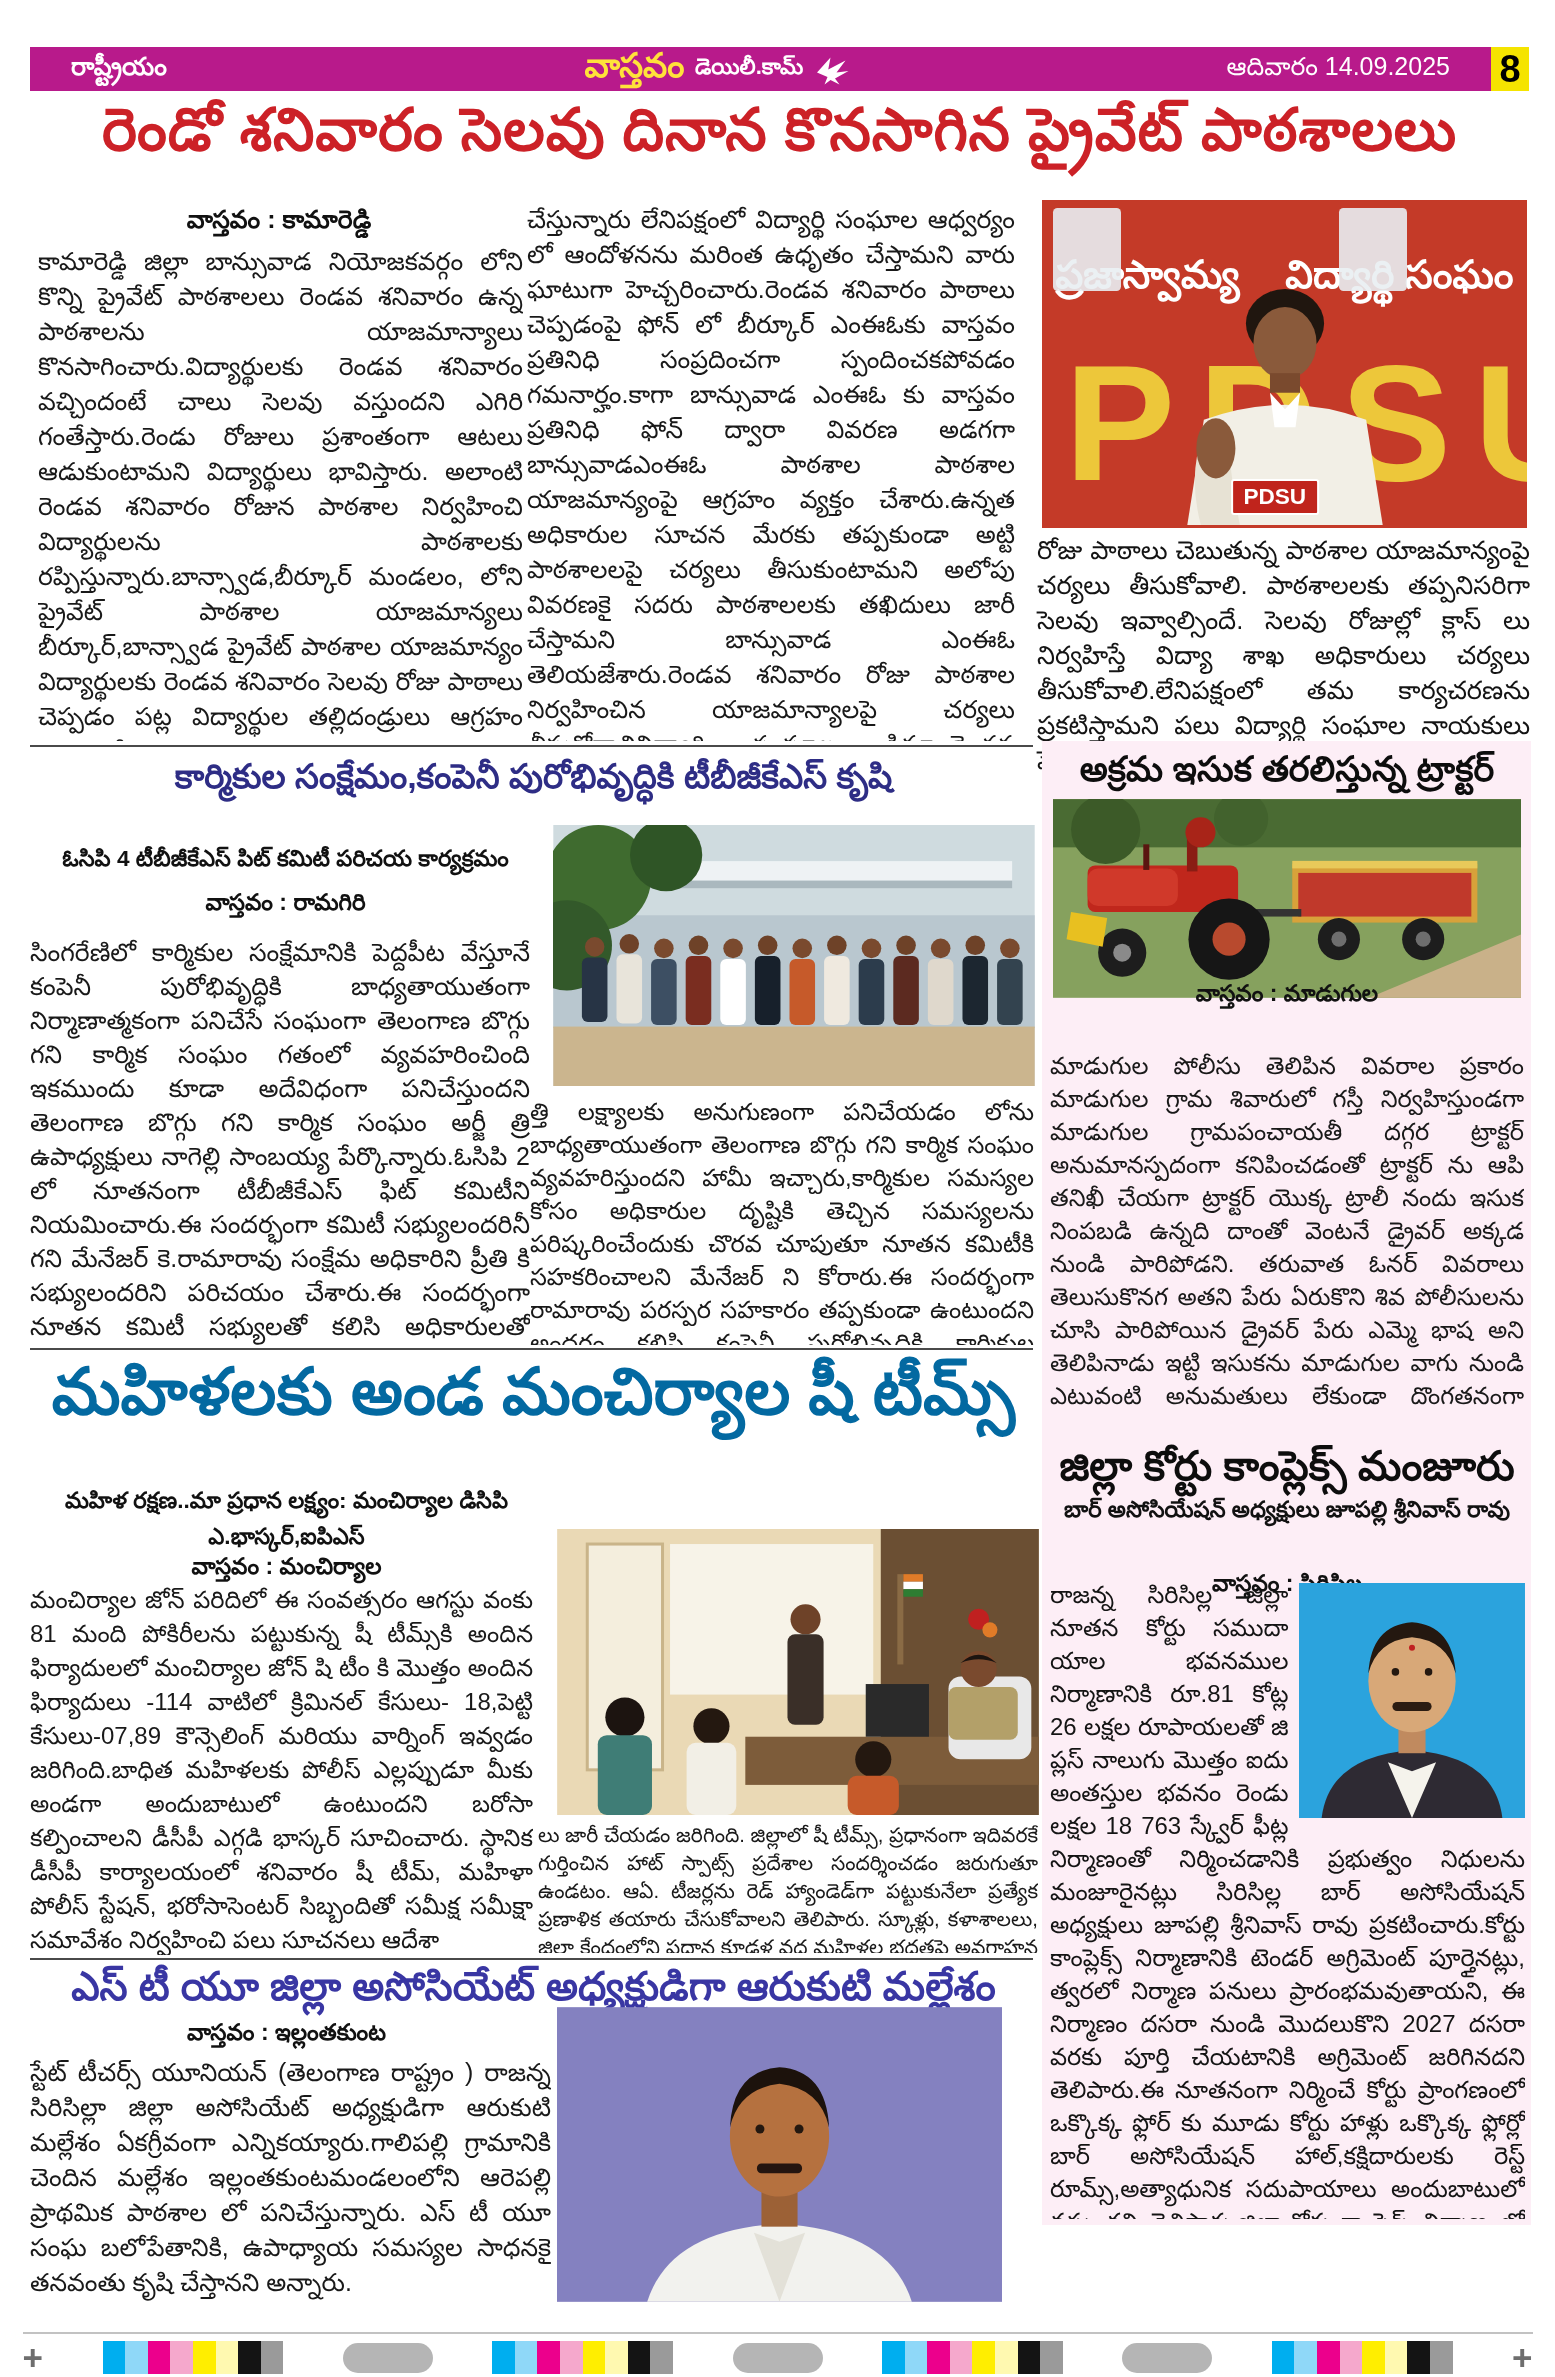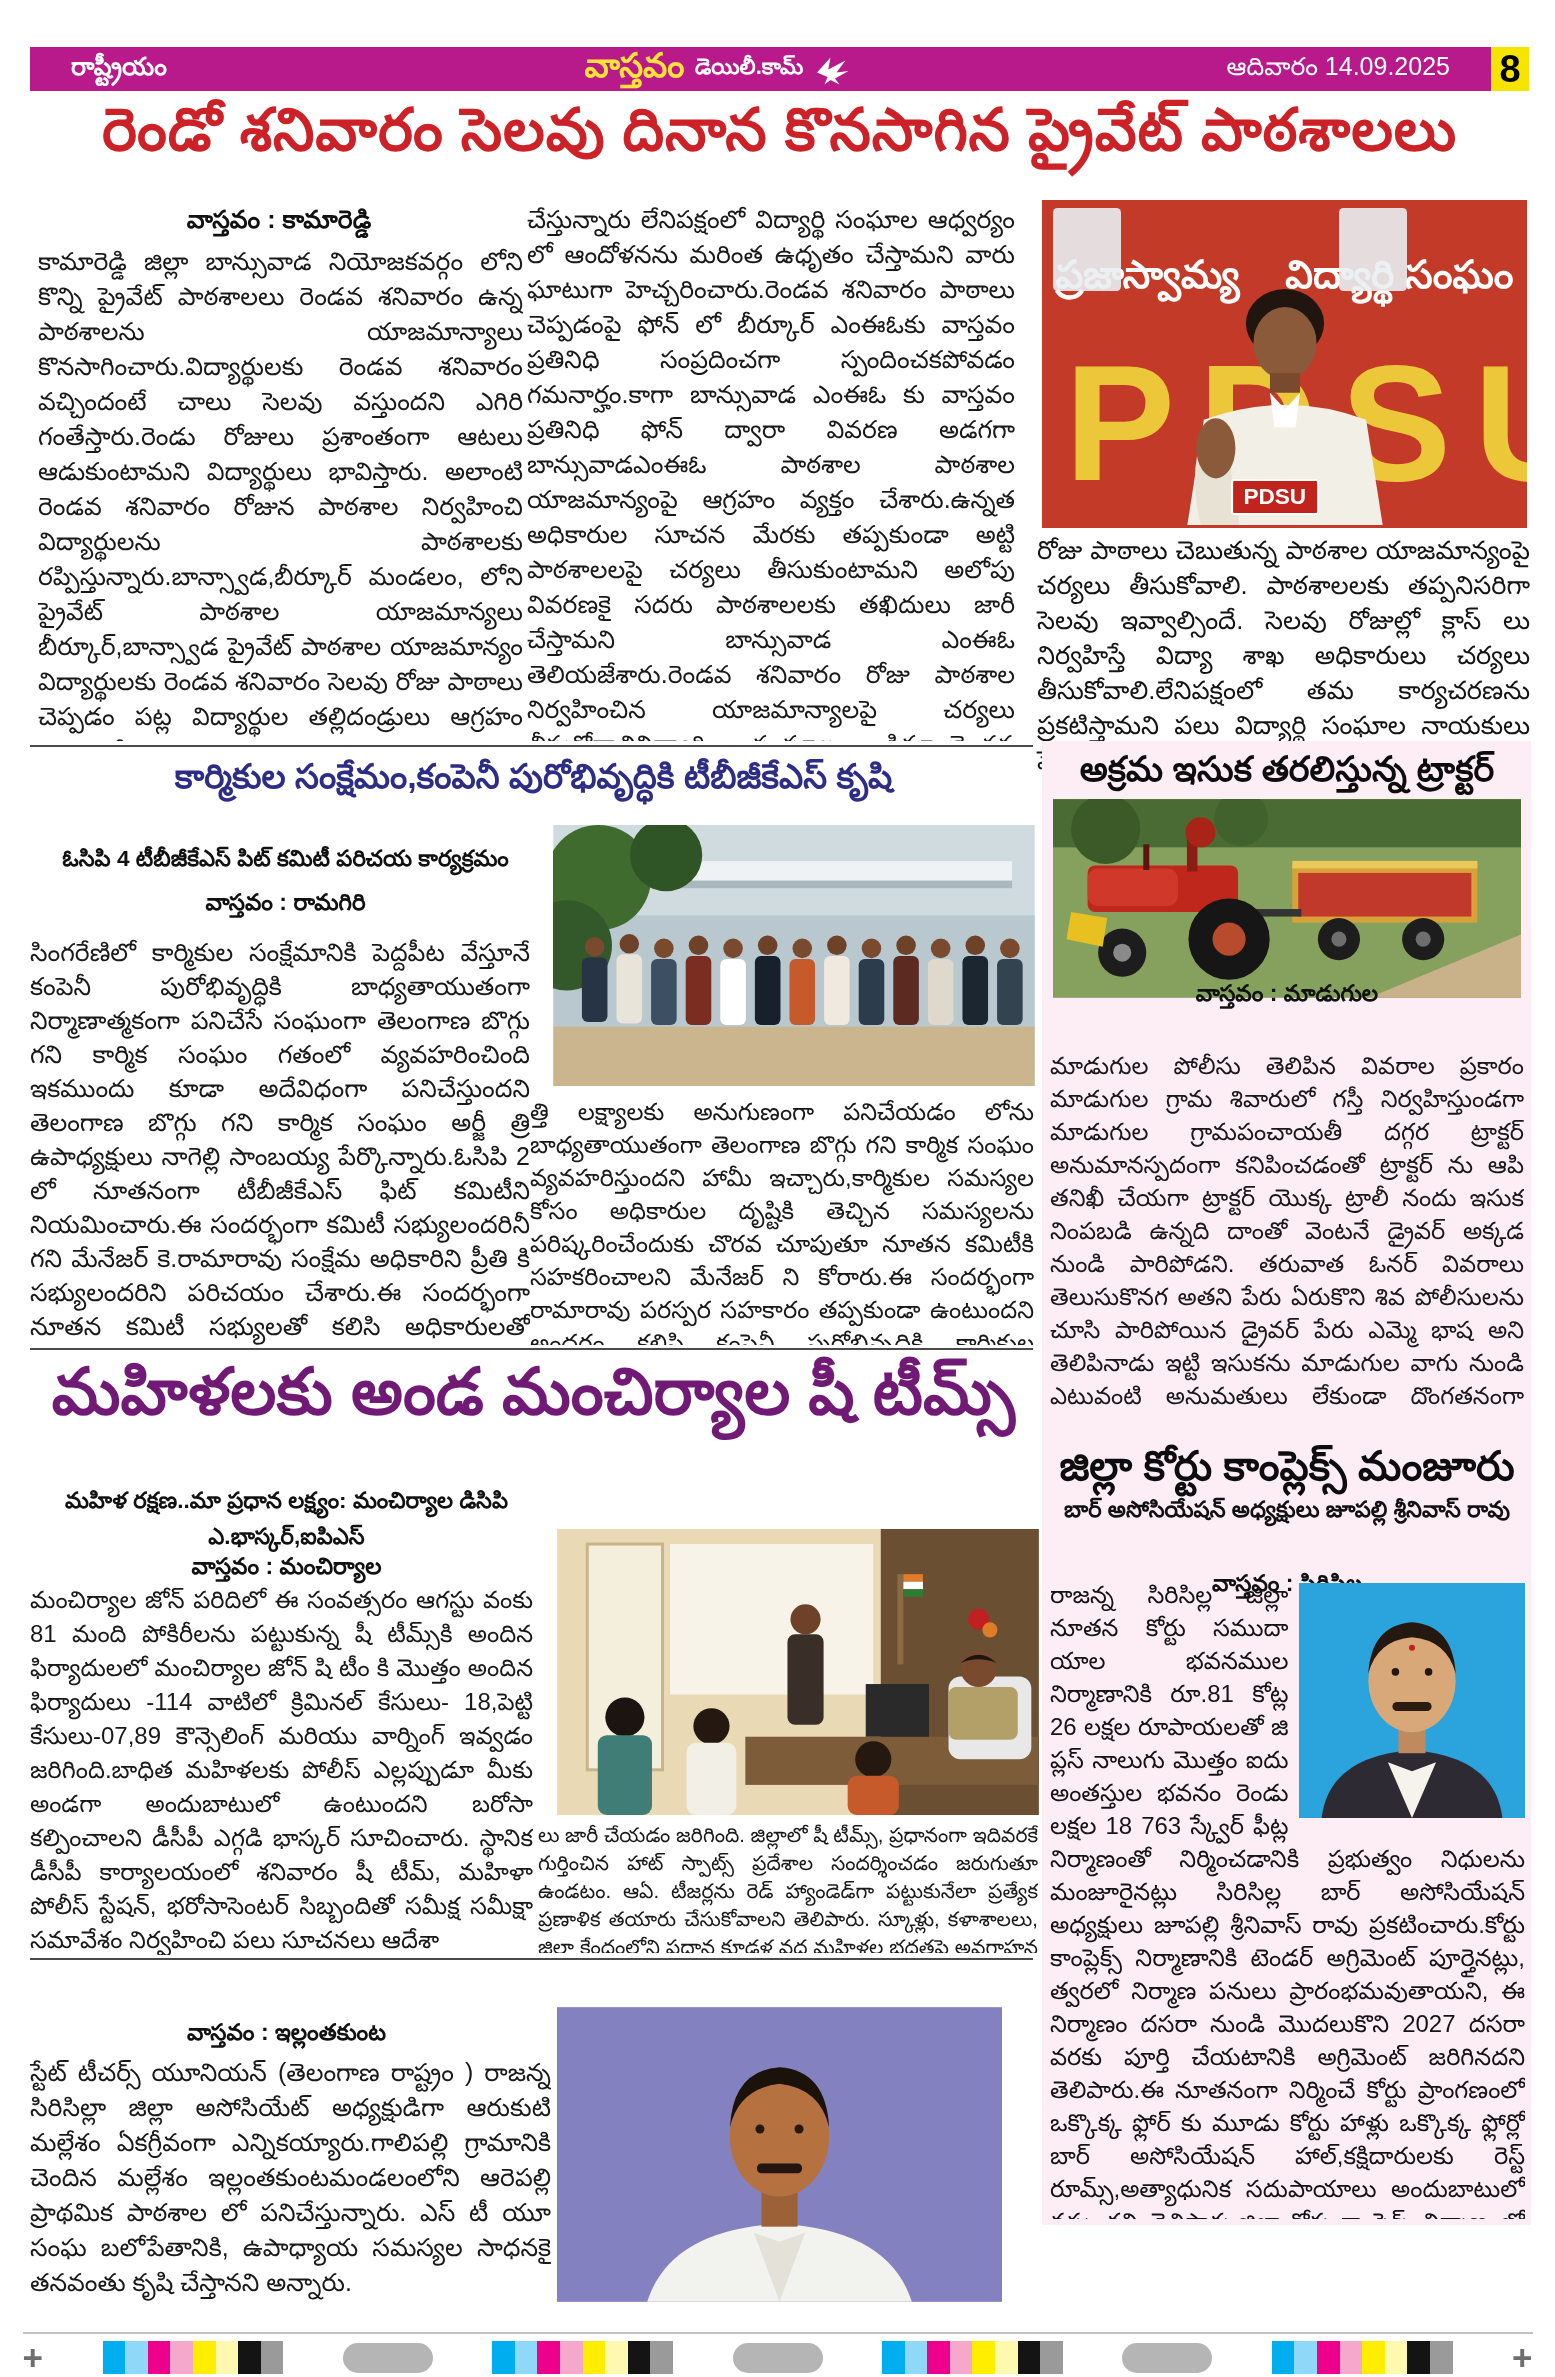--- a/index.html
+++ b/index.html
@@ -59,21 +59,21 @@
   .a3-byline{left:1046px;top:980px;width:482px;}
   .a3-body{left:1050px;top:1049px;width:474px;height:361px;overflow:hidden;font-size:24px;line-height:33px;}
 
   .a4-hl{left:1046px;top:1443px;width:482px;font-size:41px;color:#0d0d0d;}
   .a4-subhead{left:1046px;top:1497px;width:482px;}
   .a4-byline{left:1046px;top:1538px;width:482px;margin-top:32px;}
   .a4-body{left:1050px;top:1578px;width:475px;height:641px;overflow:hidden;font-size:24px;line-height:33px;text-align:justify;}
   .a4-photo{float:right;width:226px;height:235px;margin:4.5px 0 7.5px 10.5px;overflow:hidden;}
 
   
-  .a5-hl{left:30px;top:1354px;width:1007px;font-size:65px;color:#701a75;}
+  .a5-hl{left:30px;top:1354px;width:1007px;font-size:65px;color:#0369a1;}
   .a5-subhead1{left:38px;top:1488px;width:497px;}
   .a5-subhead2{left:38px;top:1524px;width:497px;}
   .a5-byline{left:38px;top:1553px;width:497px;}
   .a5-photo{left:557px;top:1529px;width:482px;height:286px;overflow:hidden;}
   .a5-col1{left:30px;top:1583px;width:503px;height:372px;overflow:hidden;font-size:24px;line-height:34px;}
   .a5-col2{left:538px;top:1821px;width:500px;height:132px;overflow:hidden;font-size:20.3px;line-height:28px;}
 
   
   .a6-hl{left:30px;top:1964px;width:1007px;font-size:40px;color:#3936a3;}
   .a6-byline{left:38px;top:2019px;width:497px;}
@@ -303,20 +303,21 @@
       <circle cx="560" cy="120" r="14" fill="#c02020"></circle>
       <circle cx="575" cy="134" r="10" fill="#e07b28"></circle>
     </svg>
   </div>
 
   <div class="abs body-text a5-col1">మంచిర్యాల జోన్ పరిదిలో ఈ సంవత్సరం ఆగస్టు వంకు 81 మంది పోకిరీలను పట్టుకున్న షీ టీమ్స్‌కి అందిన ఫిర్యాదులలో మంచిర్యాల జోన్ షి టీం కి మొత్తం అందిన ఫిర్యాదులు -114 వాటిలో క్రిమినల్ కేసులు- 18,పెట్టి కేసులు-07,89 కౌన్సెలింగ్ మరియు వార్నింగ్ ఇవ్వడం జరిగింది.బాధిత మహిళలకు పోలీస్ ఎల్లప్పుడూ మీకు అండగా అందుబాటులో ఉంటుందని బరోసా కల్పించాలని డీసీపీ ఎగ్గడి భాస్కర్ సూచించారు. స్థానిక డీసీపీ కార్యాలయంలో శనివారం షీ టీమ్, మహిళా పోలీస్ స్టేషన్, భరోసాసెంటర్ సిబ్బందితో సమీక్ష సమీక్షా సమావేశం నిర్వహించి పలు సూచనలు ఆదేశా</div>
   <div class="abs body-text a5-col2">లు జారీ చేయడం జరిగింది. జిల్లాలో షీ టీమ్స్, ప్రధానంగా ఇదివరకే గుర్తించిన హాట్ స్పాట్స్ ప్రదేశాల సందర్శించడం జరుగుతూ ఉండటం. ఆఏ. టీజర్లను రెడ్ హ్యాండెడ్‌గా పట్టుకునేలా ప్రత్యేక ప్రణాళిక తయారు చేసుకోవాలని తెలిపారు. స్కూళ్లు, కళాశాలలు, జిల్లా కేంద్రంలోని ప్రధాన కూడళ్ల వద్ద మహిళల భద్రతపై అవగాహన కార్యక్రమాలు నిర్వహించాలని సూచించారు .</div>
 
   <div class="hr" style="left:30px;top:1958px;width:1003px;"></div>
 
+  <div class="abs hl a6-hl">ఎస్ టీ యూ జిల్లా అసోసియేట్ అధ్యక్షుడిగా ఆరుకుటి మల్లేశం</div>
   <div class="abs byline a6-byline">వాస్తవం : ఇల్లంతకుంట</div>
   <div class="abs body-text a6-body">స్టేట్ టీచర్స్ యూనియన్ (తెలంగాణ రాష్ట్రం ) రాజన్న సిరిసిల్లా జిల్లా అసోసియేట్ అధ్యక్షుడిగా ఆరుకుటి మల్లేశం ఏకగ్రీవంగా ఎన్నికయ్యారు.గాలిపల్లి గ్రామానికి చెందిన మల్లేశం ఇల్లంతకుంటమండలంలోని ఆరెపల్లి ప్రాథమిక పాఠశాల లో పనిచేస్తున్నారు. ఎస్ టీ యూ సంఘ బలోపేతానికి, ఉపాధ్యాయ సమస్యల సాధనకై తనవంతు కృషి చేస్తానని అన్నారు.</div>
 
   <div class="abs a6-photo">
     <svg width="445" height="295" viewBox="0 0 592 392">
       <rect width="592" height="392" fill="#8481c0"></rect>
       <path d="M120 392 Q150 296 296 288 Q442 296 472 392 Z" fill="#f2f2ee"></path>
       <polygon points="262,300 296,392 330,300 296,312" fill="#e3e1d8"></polygon>
       <rect x="272" y="236" width="48" height="56" fill="#9c6136"></rect>
       <ellipse cx="296" cy="172" rx="66" ry="80" fill="#b5713f"></ellipse>

